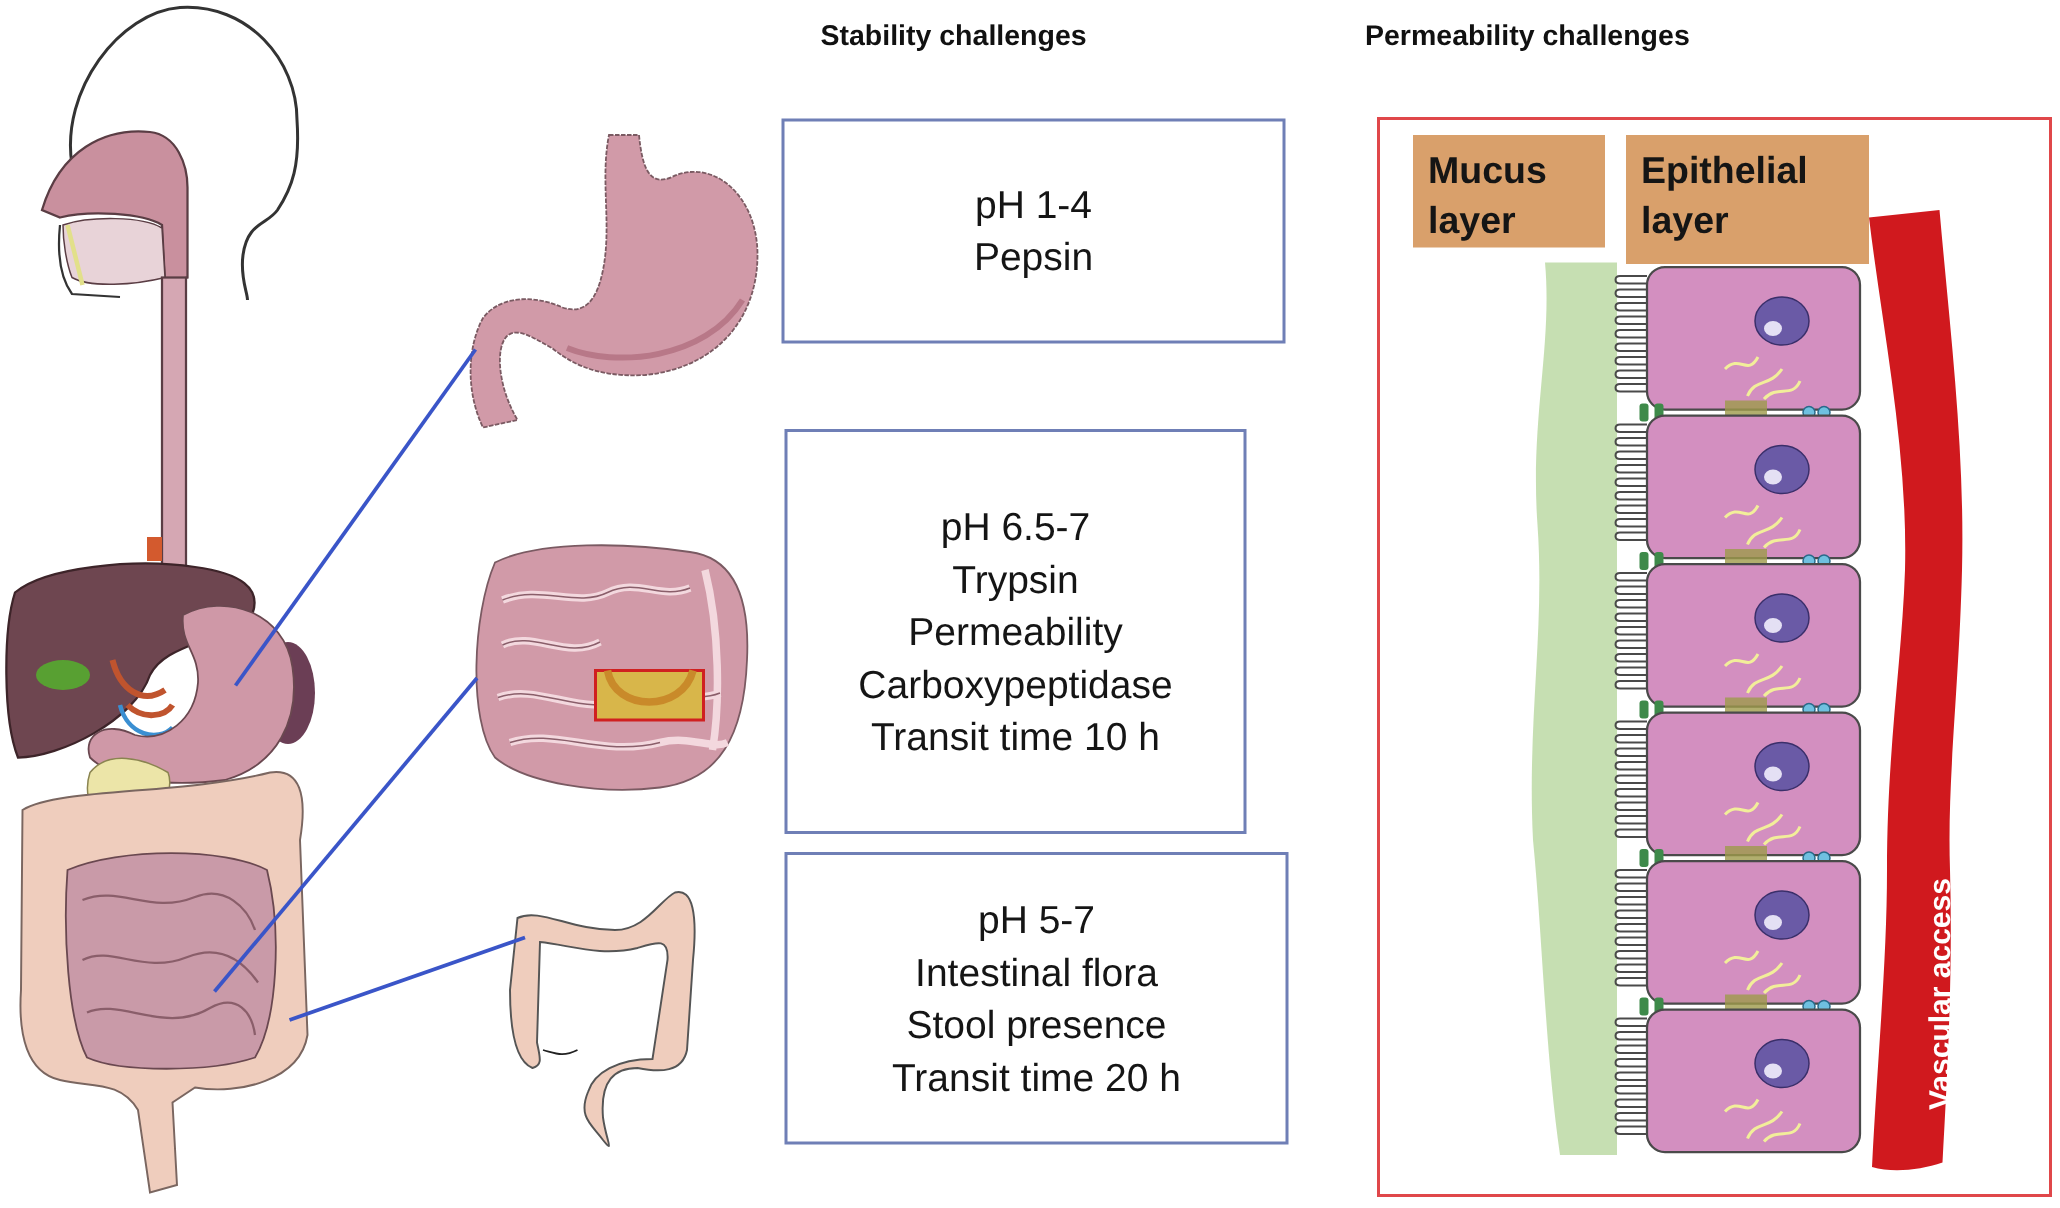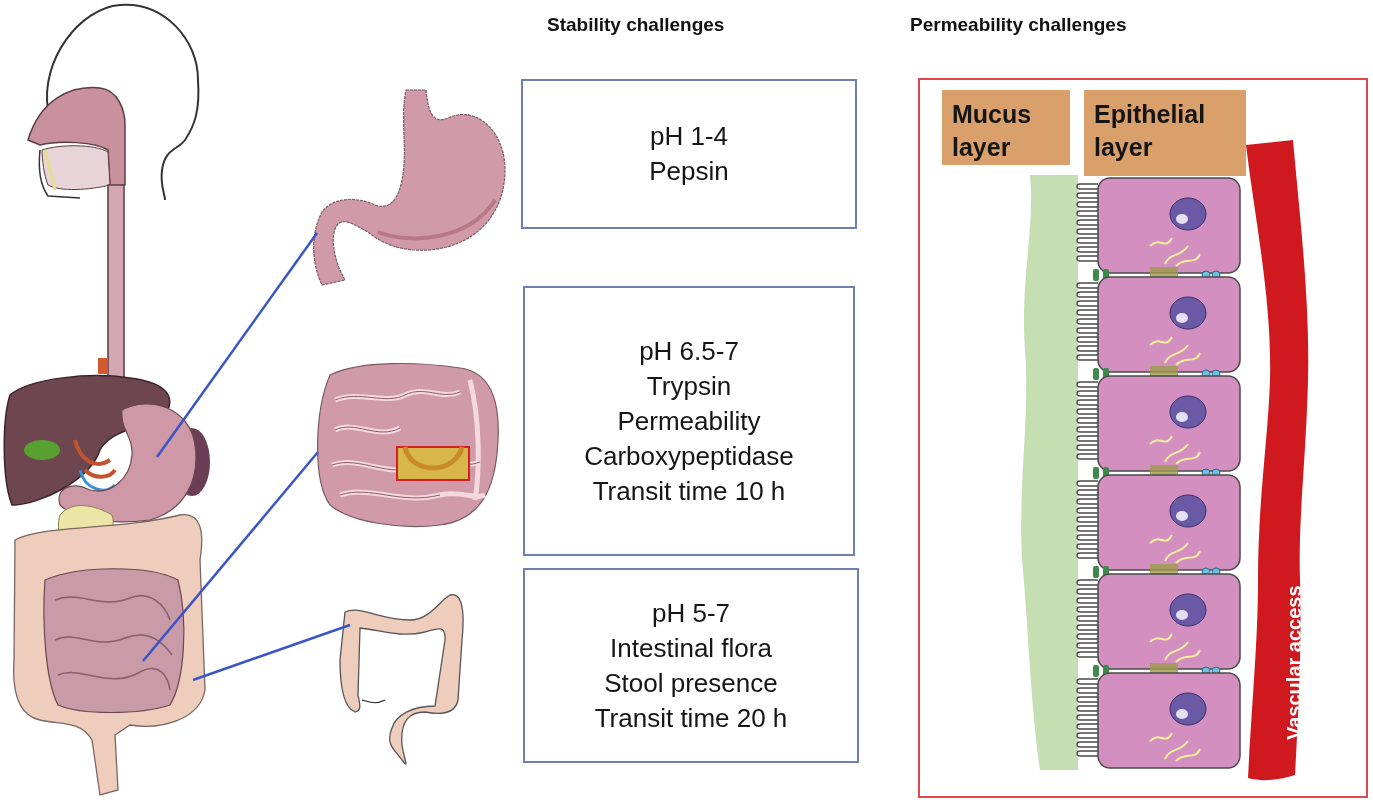--- a/index.html
+++ b/index.html
@@ -148,21 +148,21 @@
     </g>
 </svg>
 
 <div class="section-title" style="left:547px; top:14px;">Stability challenges</div>
 <div class="section-title" style="left:910px; top:14px;">Permeability challenges</div>
 
 <div class="stab-box" style="left:521px; top:79px; width:336px; height:150px;">
   <div>pH 1-4</div>
   <div>Pepsin</div>
 </div>
-<div class="stab-box" style="left:523px; top:286px; width:332px; height:270px;">
+<div class="stab-box" style="left:523px; top:286px; width:308px; height:270px;">
   <div>pH 6.5-7</div>
   <div>Trypsin</div>
   <div>Permeability</div>
   <div>Carboxypeptidase</div>
   <div>Transit time 10 h</div>
 </div>
 <div class="stab-box" style="left:523px; top:568px; width:336px; height:195px;">
   <div>pH 5-7</div>
   <div>Intestinal flora</div>
   <div>Stool presence</div>

